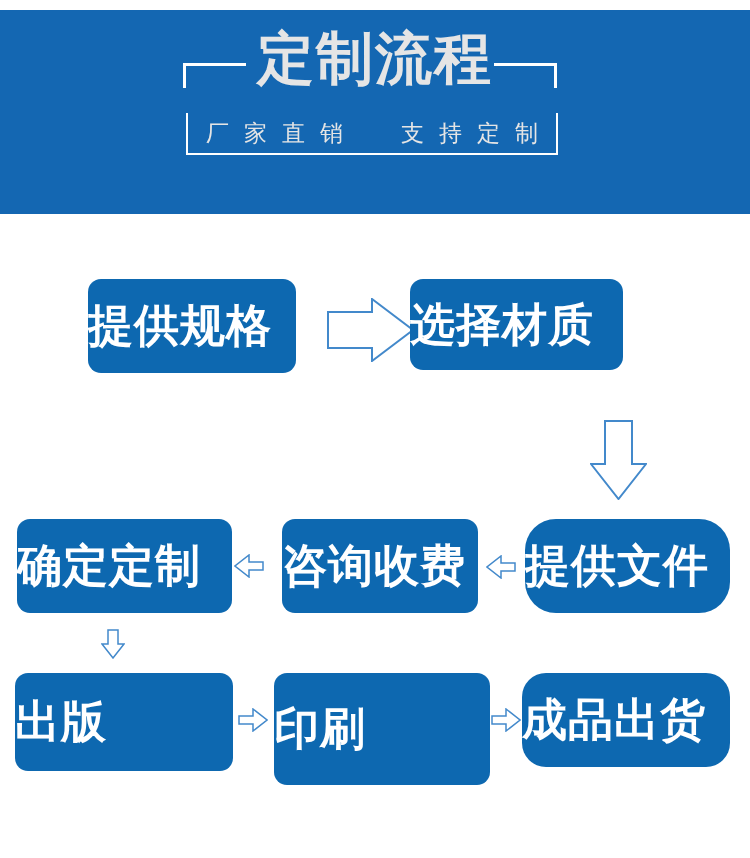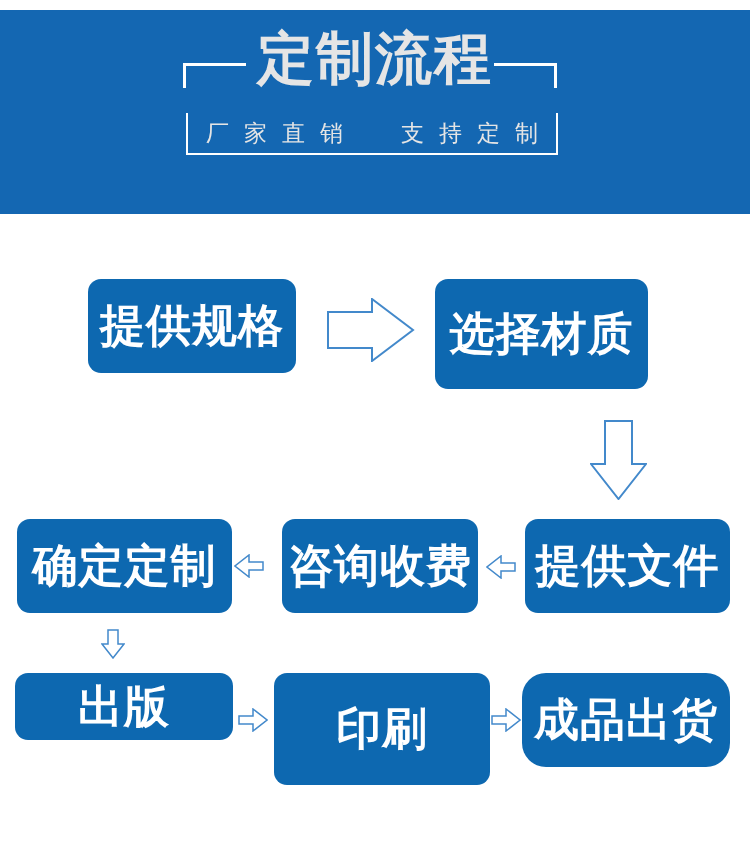--- a/index.html
+++ b/index.html
@@ -69,21 +69,21 @@
     white-space: pre;
   }
 
   
   .node {
     position: absolute;
     background: #0d68b0;
     border-radius: 13px;
     display: flex;
     align-items: center;
-    justify-content: center;
+    justify-content: flex-start;
   }
   .node span {
     color: #ffffff;
     font-size: 45px;
     font-weight: 800;
     letter-spacing: 1px;
     white-space: nowrap;
   }
   .arrow { position: absolute; }
   .arrow svg { display: block; }
@@ -105,21 +105,21 @@
   <div class="node" style="left:88px; top:279px; width:208px; height:94px;">
     <span>提供规格</span>
   </div>
 
   <div class="arrow" style="left:327px; top:298px;">
     <svg width="88" height="64" viewBox="0 0 88 64">
       <polygon points="1,14 45,14 45,1 86,32 45,63 45,50 1,50" fill="#ffffff" stroke="#4389cb" stroke-width="2" stroke-linejoin="miter"></polygon>
     </svg>
   </div>
 
-  <div class="node" style="left:435px; top:279px; width:213px; height:110px;">
+  <div class="node" style="left:410px; top:279px; width:213px; height:91px;">
     <span>选择材质</span>
   </div>
 
   <div class="arrow" style="left:590px; top:420px;">
     <svg width="57" height="80" viewBox="0 0 57 80">
       <polygon points="15,1 42,1 42,44 56,44 28.5,79 1,44 15,44" fill="#ffffff" stroke="#4389cb" stroke-width="2" stroke-linejoin="miter"></polygon>
     </svg>
   </div>
 
   <div class="node" style="left:17px; top:519px; width:215px; height:94px;">
@@ -135,31 +135,31 @@
   <div class="node" style="left:282px; top:519px; width:196px; height:94px;">
     <span>咨询收费</span>
   </div>
 
   <div class="arrow" style="left:486px; top:555px;">
     <svg width="30" height="24" viewBox="0 0 30 24">
       <polygon points="29,8 15,8 15,1 1,12 15,23 15,16 29,16" fill="#ffffff" stroke="#4389cb" stroke-width="1.5" stroke-linejoin="miter"></polygon>
     </svg>
   </div>
 
-  <div class="node" style="left:525px; top:519px; width:205px; height:94px;">
+  <div class="node" style="left:525px; top:519px; width:205px; height:94px;border-radius:31px;">
     <span>提供文件</span>
   </div>
 
   <div class="arrow" style="left:101px; top:629px;">
     <svg width="24" height="30" viewBox="0 0 24 30">
       <polygon points="7,1 17,1 17,15 23,15 12,29 1,15 7,15" fill="#ffffff" stroke="#4389cb" stroke-width="1.5" stroke-linejoin="miter"></polygon>
     </svg>
   </div>
 
-  <div class="node" style="left:15px; top:673px; width:218px; height:67px;">
+  <div class="node" style="left:15px; top:673px; width:218px; height:98px;">
     <span>出版</span>
   </div>
 
   <div class="arrow" style="left:238px; top:708px;">
     <svg width="30" height="24" viewBox="0 0 30 24">
       <polygon points="1,8 15,8 15,1 29,12 15,23 15,16 1,16" fill="#ffffff" stroke="#4389cb" stroke-width="1.5" stroke-linejoin="miter"></polygon>
     </svg>
   </div>
 
   <div class="node" style="left:274px; top:673px; width:216px; height:112px;">

